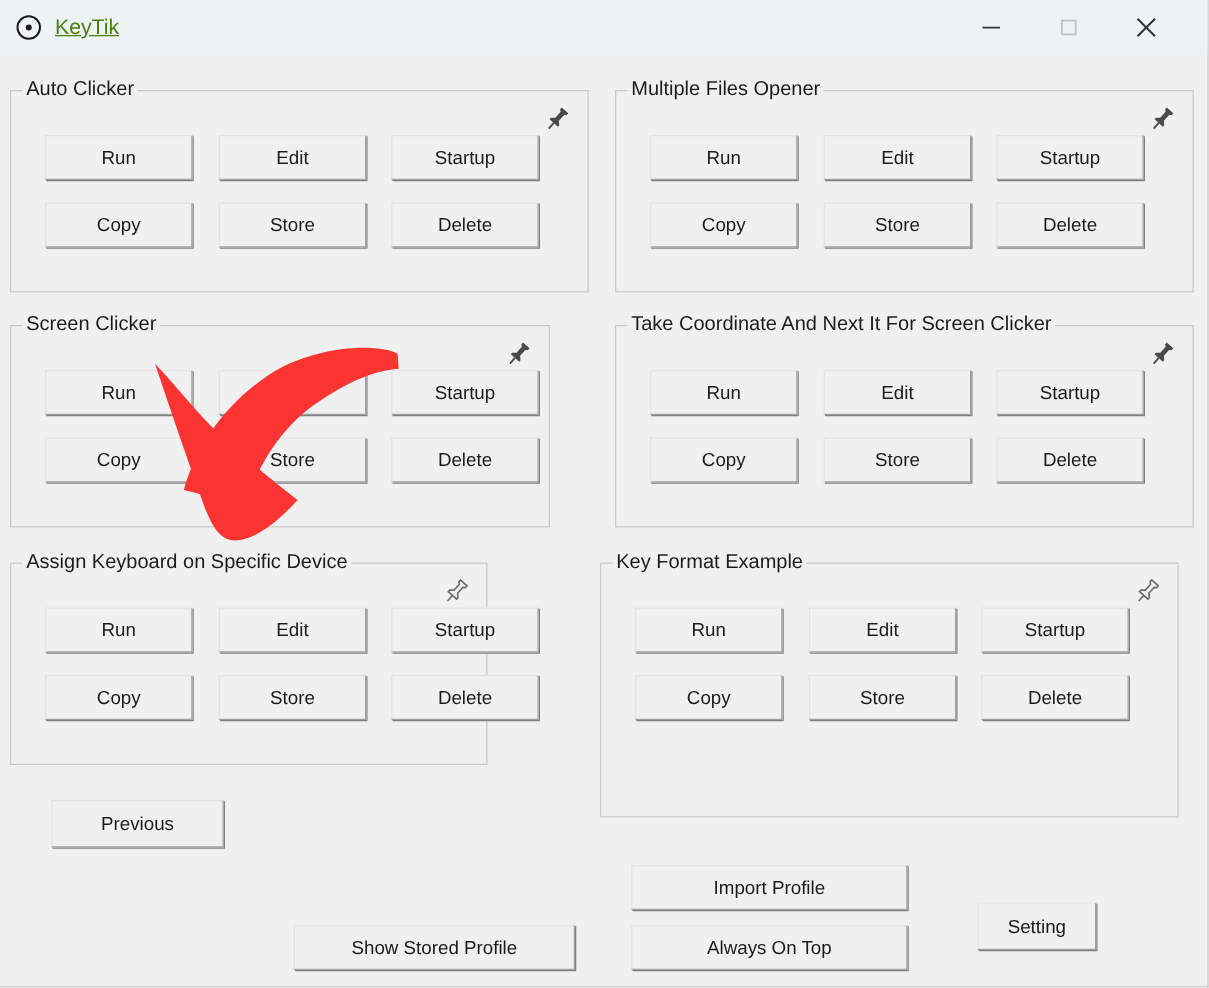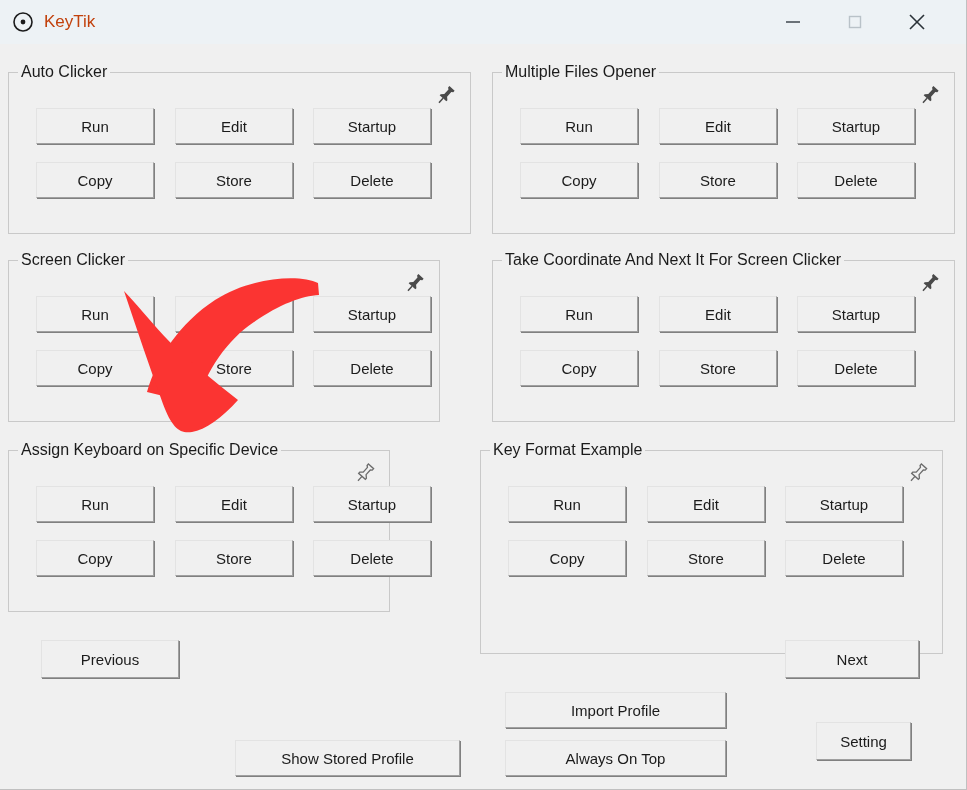--- a/index.html
+++ b/index.html
@@ -32,23 +32,24 @@
   }
   #app-icon {
     position: absolute;
     left: 12px; top: 11px;
     width: 22px; height: 22px;
   }
   #title-text {
     position: absolute;
     left: 44px; top: 11px;
     font-size: 17px;
-    color: #c2410c;
+    color: #4d7c0f;
     line-height: 22px;
     white-space: nowrap;
+    text-decoration: underline;
   }
   .winbtn {
     position: absolute;
     top: 0;
     width: 62px;
     height: 44px;
     display: flex;
     align-items: center;
     justify-content: center;
   }
@@ -249,25 +250,24 @@
     </div>
     <button class="btn grp-btn" style="left:27px; top:35px;">Run</button>
     <button class="btn grp-btn" style="left:166px; top:35px;">Edit</button>
     <button class="btn grp-btn" style="left:304px; top:35px;">Startup</button>
     <button class="btn grp-btn" style="left:27px; top:89px;">Copy</button>
     <button class="btn grp-btn" style="left:166px; top:89px;">Store</button>
     <button class="btn grp-btn" style="left:304px; top:89px;">Delete</button>
   </div>
 
   <button class="btn" style="left:41px;  top:640px; width:138px; height:38px;">Previous</button>
-  <button class="btn" style="left:785px; top:640px; width:134px; height:38px;">Next</button>
   <button class="btn" style="left:235px; top:740px; width:225px; height:36px;">Show Stored Profile</button>
   <button class="btn" style="left:505px; top:692px; width:221px; height:36px;">Import Profile</button>
   <button class="btn" style="left:505px; top:740px; width:221px; height:36px;">Always On Top</button>
-  <button class="btn" style="left:816px; top:722px; width:95px; height:38px;">Setting</button>
+  <button class="btn" style="left:782px; top:722px; width:95px; height:38px;">Setting</button>
 
   <svg id="annotation-arrow" viewBox="0 0 967 790">
 
     <path d="M318 283
              C 300 274, 250 277, 215 300
              C 180 323, 157 357, 147 392
              L 196 404
              C 207 370, 227 340, 254 322
              C 280 304, 302 296, 319 295
              Z" fill="#fb3432"></path>

